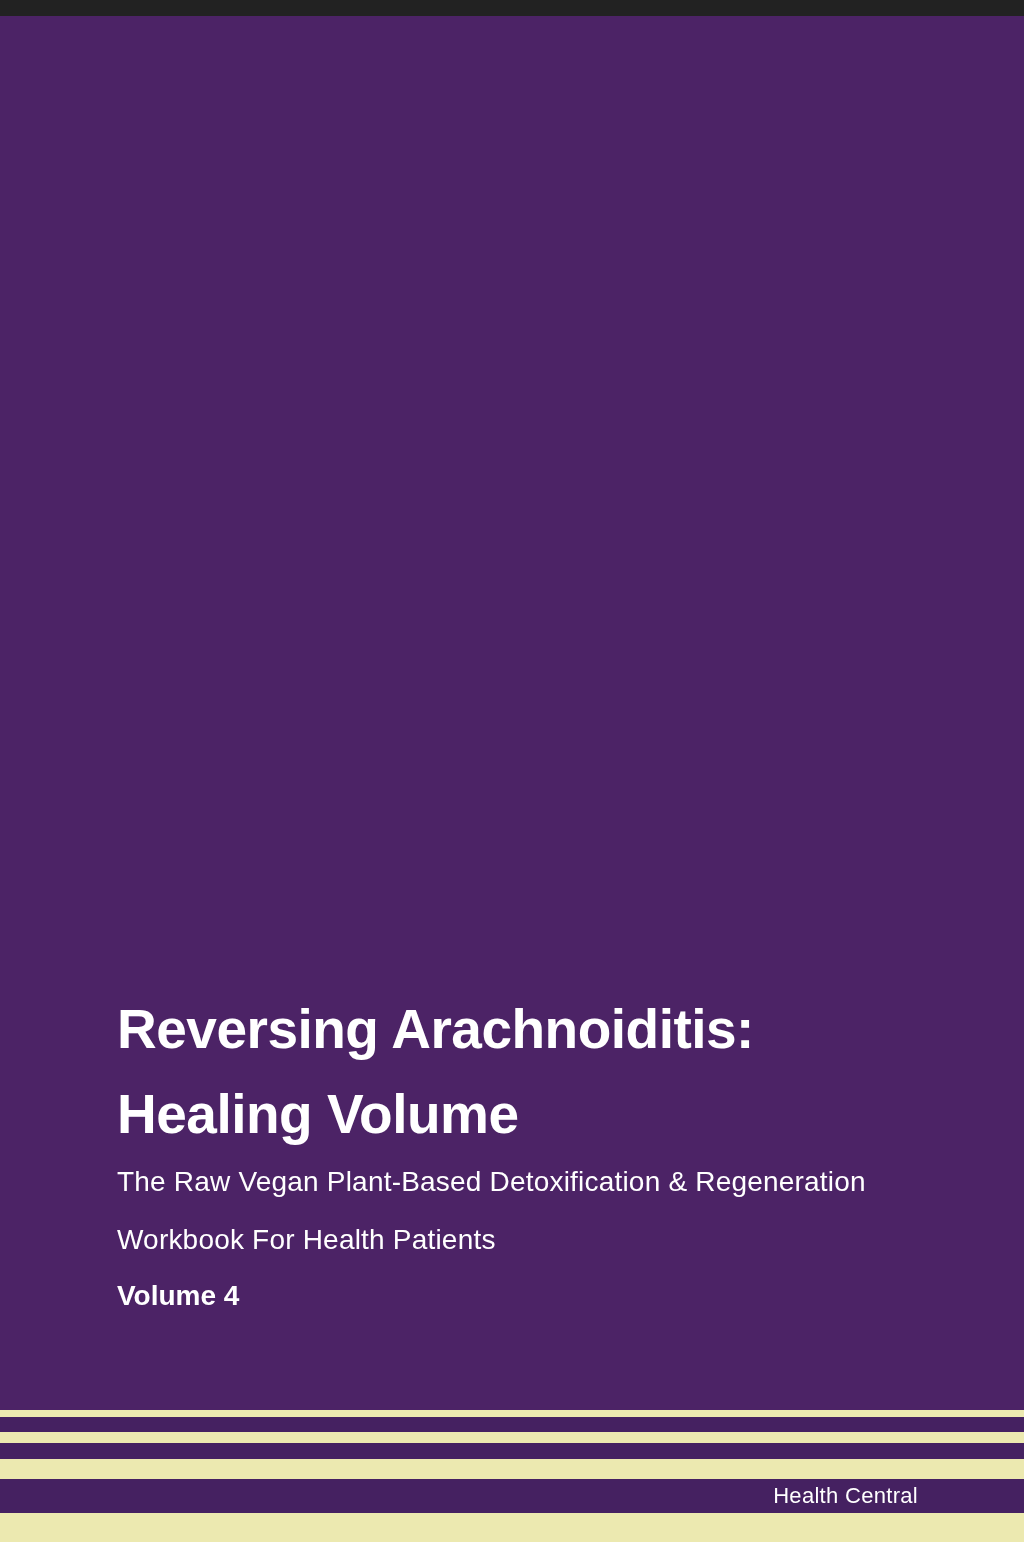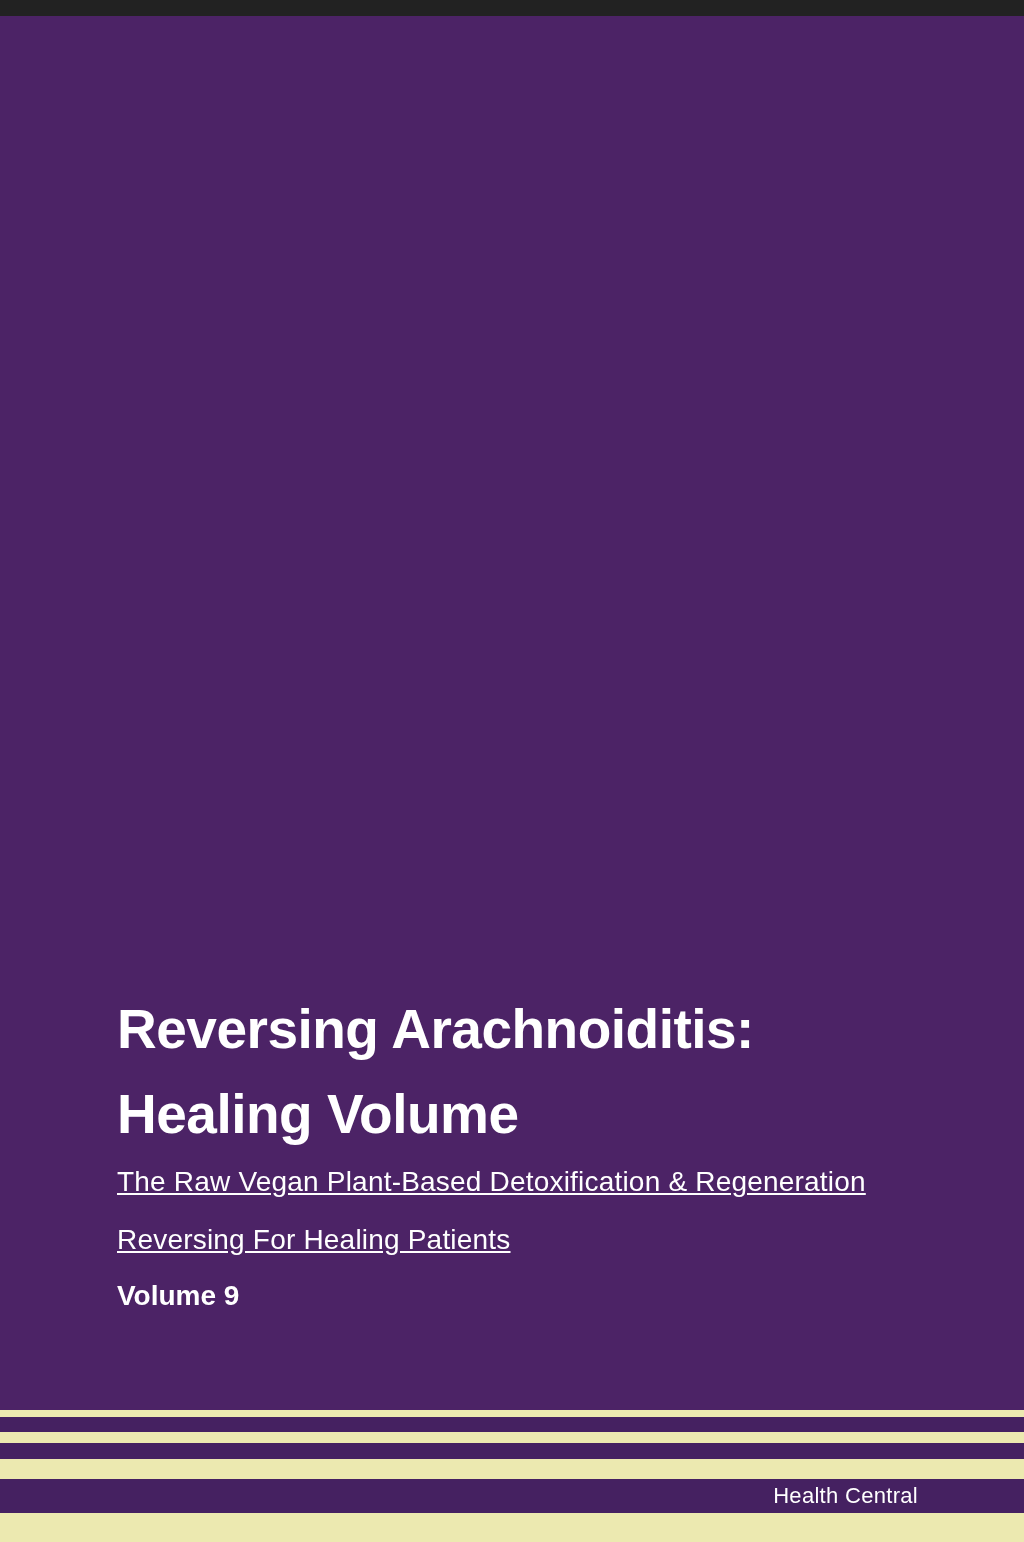--- a/index.html
+++ b/index.html
@@ -34,21 +34,20 @@
   }
   .title-line.second {
     margin-top: 28px;
   }
   .subtitle-line {
     font-size: 28px;
     font-weight: normal;
     line-height: 29px;
     letter-spacing: 0.2px;
     white-space: nowrap;
-    text-decoration: underline;
   }
   .subtitle-line.first {
     margin-top: 24px;
   }
   .subtitle-line.second {
     margin-top: 29px;
   }
   .volume-line {
     margin-top: 27px;
     font-size: 28px;
@@ -94,22 +93,22 @@
 </style>
 </head>
 <body>
 
 <div class="cover">
 
   <div class="text-block">
     <div class="title-line first">Reversing Arachnoiditis:</div>
     <div class="title-line second">Healing Volume</div>
     <div class="subtitle-line first">The Raw Vegan Plant-Based Detoxification &amp; Regeneration</div>
-    <div class="subtitle-line second">Reversing For Healing Patients</div>
-    <div class="volume-line">Volume 9</div>
+    <div class="subtitle-line second">Workbook For Health Patients</div>
+    <div class="volume-line">Volume 4</div>
   </div>
 
   <div class="stripes">
     <div class="stripe cream  stripe-1"></div>
     <div class="stripe purple stripe-2"></div>
     <div class="stripe cream  stripe-3"></div>
     <div class="stripe purple stripe-4"></div>
     <div class="stripe cream  stripe-5"></div>
     <div class="stripe purple stripe-6">
       <span class="publisher">Health Central</span>

